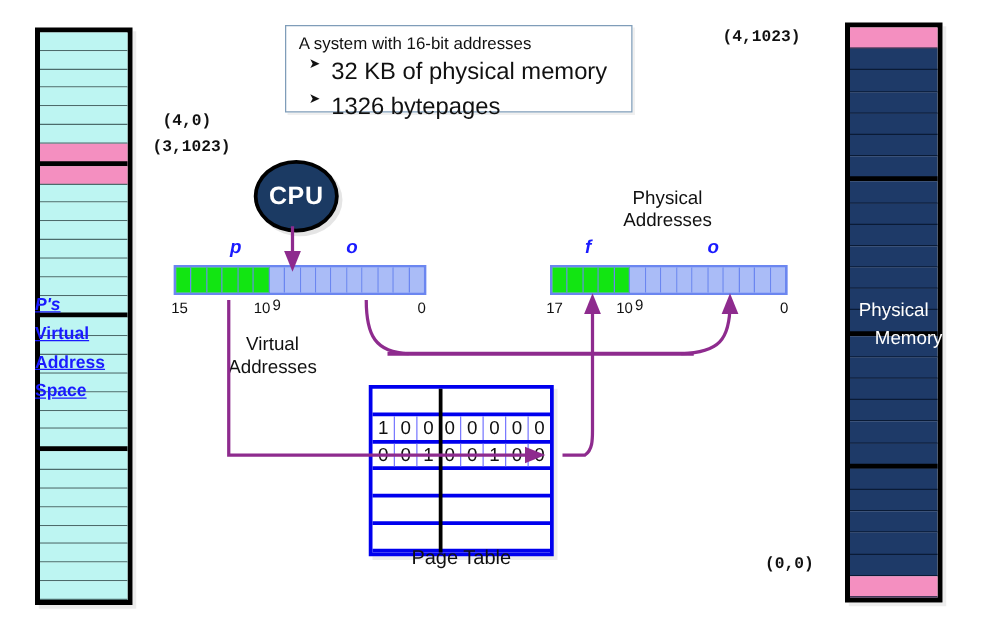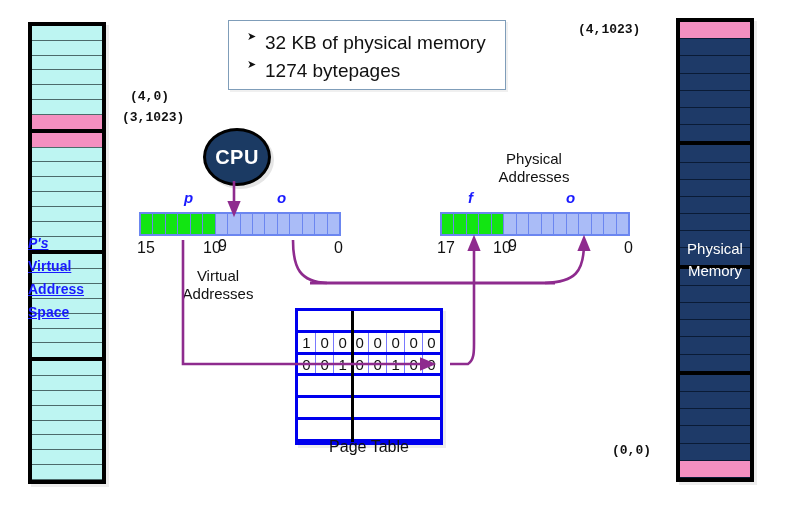--- a/index.html
+++ b/index.html
@@ -92,21 +92,21 @@
   .bit:last-child{border-right:none;}
   .bit.green{background:#12e512;}
   .bit.blue{background:#aabcf7;}
 
   .fieldlbl{
     position:absolute;
     color:#1a1aff;font-size:15px;font-style:italic;font-weight:bold;
   }
   .bitnum{
     position:absolute;
-    color:#111111;font-size:16px;
+    color:#111111;font-size:12px;
     font-family:"Liberation Sans", sans-serif;
   }
   .heading{
     position:absolute;text-align:center;color:#111111;font-size:15px;line-height:1.2;
   }
 
   
   .ptable{
     position:absolute;
     box-sizing:border-box;
@@ -210,30 +210,31 @@
       <div class="memcell pcell grpdiv"></div>
       <div class="memcell pcell"></div>
       <div class="memcell pcell"></div>
       <div class="memcell pcell"></div>
       <div class="memcell pcell"></div>
       <div class="memcell pcell"></div>
       <div class="memcell pcell pink"></div>
     </div>
   <div id="pcol-labels" style="position:absolute;left:676px;top:18px;width:78px;height:464px;pointer-events:none;">
       <div class="pmlabel" style="top: 222px;">Physical</div>
-      <div class="pmlabel" style="top: 244px;">Memory</div>
+      <div class="pmlabel" style="top: 244px; text-align: right;">Memory</div>
     </div>
 
   <div class="coord" style="left:578px;top:22px;">(4,1023)</div>
   <div class="coord" style="left:612px;top:443px;">(0,0)</div>
 
   <div class="infobox" style="left:228px;top:20px;width:278px;height:70px;">
+    <div class="line1">A system with 16-bit addresses</div>
     <ul>
       <li>32 KB of physical memory</li>
-      <li>1274 bytepages</li>
+      <li>1326 bytepages</li>
     </ul>
   </div>
 
   <div class="cpu" style="left:203px;top:128px;width:62px;height:52px;">CPU</div>
 
   <div class="fieldlbl" style="left:184px;top:189px;">p</div>
   <div class="fieldlbl" style="left:277px;top:189px;">o</div>
 
   <div class="addrbar" id="vbar" style="left:139px;top:212px;width:202px;height:24px;">
       <div class="bit green"></div>

